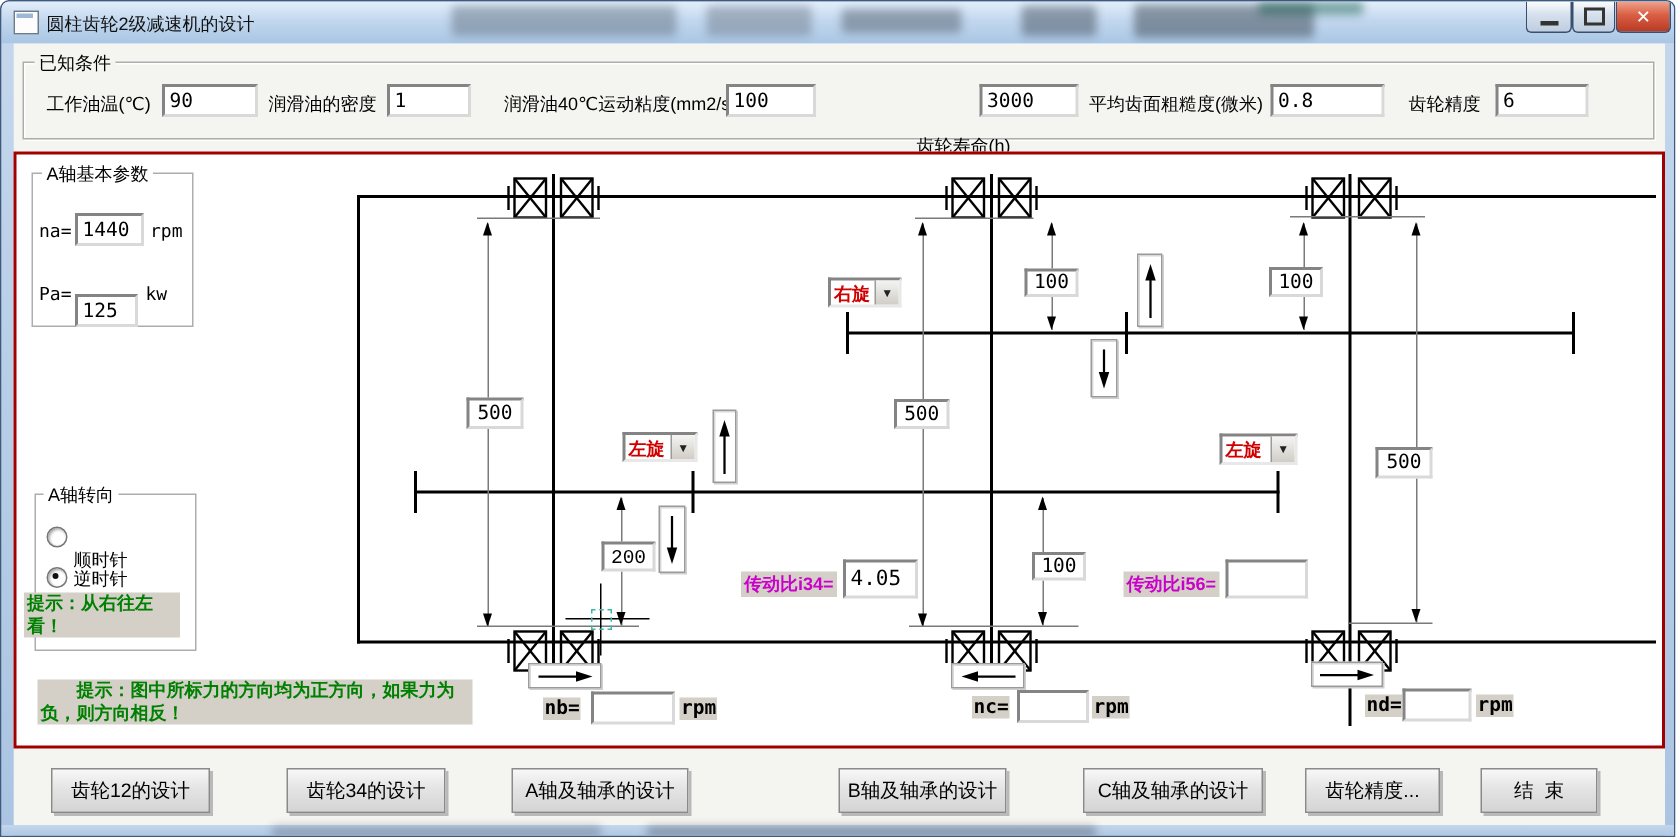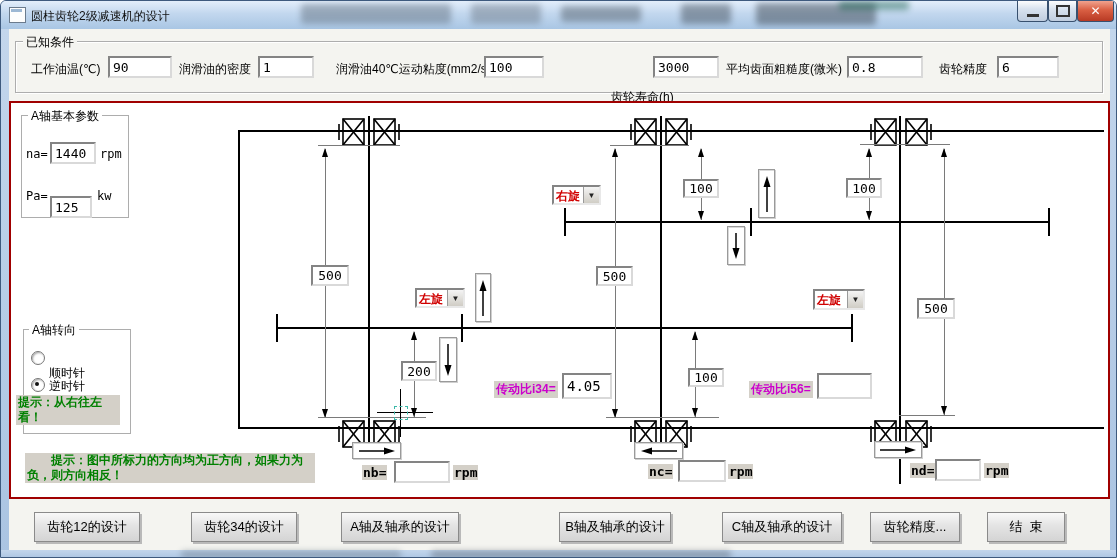--- a/index.html
+++ b/index.html
@@ -229,21 +229,21 @@
   <div class="abs ah-up" style="left:940px;top:147px;"></div>
   <div class="abs ah-down" style="left:940px;top:405px;"></div>
   <div class="abs dimh" style="left:317px;top:144px;width:82px;"></div>
   <div class="abs dimh" style="left:609px;top:144px;width:79px;"></div>
   <div class="abs dimh" style="left:859px;top:143px;width:90px;"></div>
   <div class="abs dimh" style="left:317px;top:416px;width:108px;"></div>
   <div class="abs dimh" style="left:605px;top:416px;width:113px;"></div>
   <div class="abs dimh" style="left:898px;top:414px;width:56px;"></div>
 
   <input class="tb dimbox" style="left: 310px; top: 264px; width: 38px; height: 21px;" value="500">
-  <input class="tb dimbox" style="left: 400px; top: 360px; width: 36px; height: 20px;" value="200">
+  <input class="tb dimbox" style="left: 400px; top: 360px; width: 36px; height: 20px; font-family: Liberation Mono, monospace;" value="200">
   <input class="tb dimbox" style="left: 595px; top: 265px; width: 37px; height: 20px;" value="500">
   <input class="tb dimbox" style="left: 682px; top: 178px; width: 36px; height: 19px;" value="100">
   <input class="tb dimbox" style="left: 687px; top: 367px; width: 36px; height: 19px;" value="100">
   <input class="tb dimbox" style="left: 845px; top: 177px; width: 36px; height: 20px;" value="100">
   <input class="tb dimbox" style="left: 916px; top: 297px; width: 38px; height: 21px;" value="500">
 
   <div class="abs combo" style="left:551px;top:184px;width:49px;height:20px;">
     <span class="combo-val">右旋</span>
     <span class="combo-btn">▼</span>
   </div>

